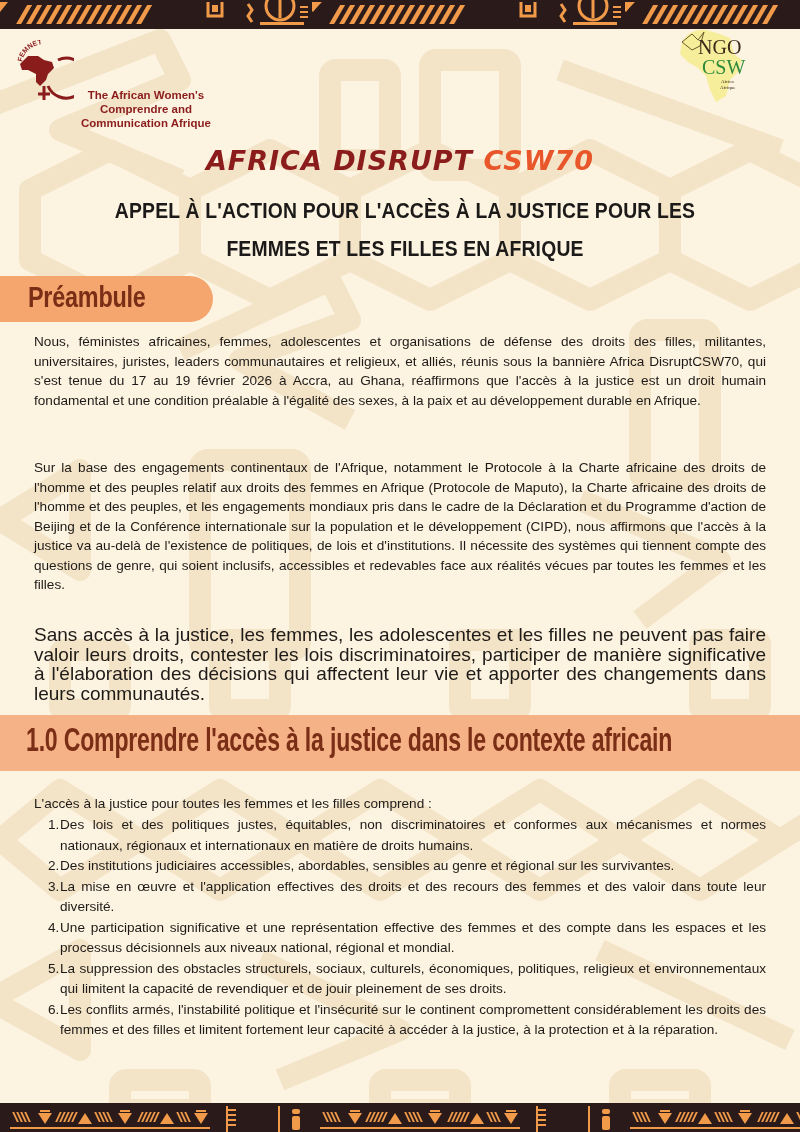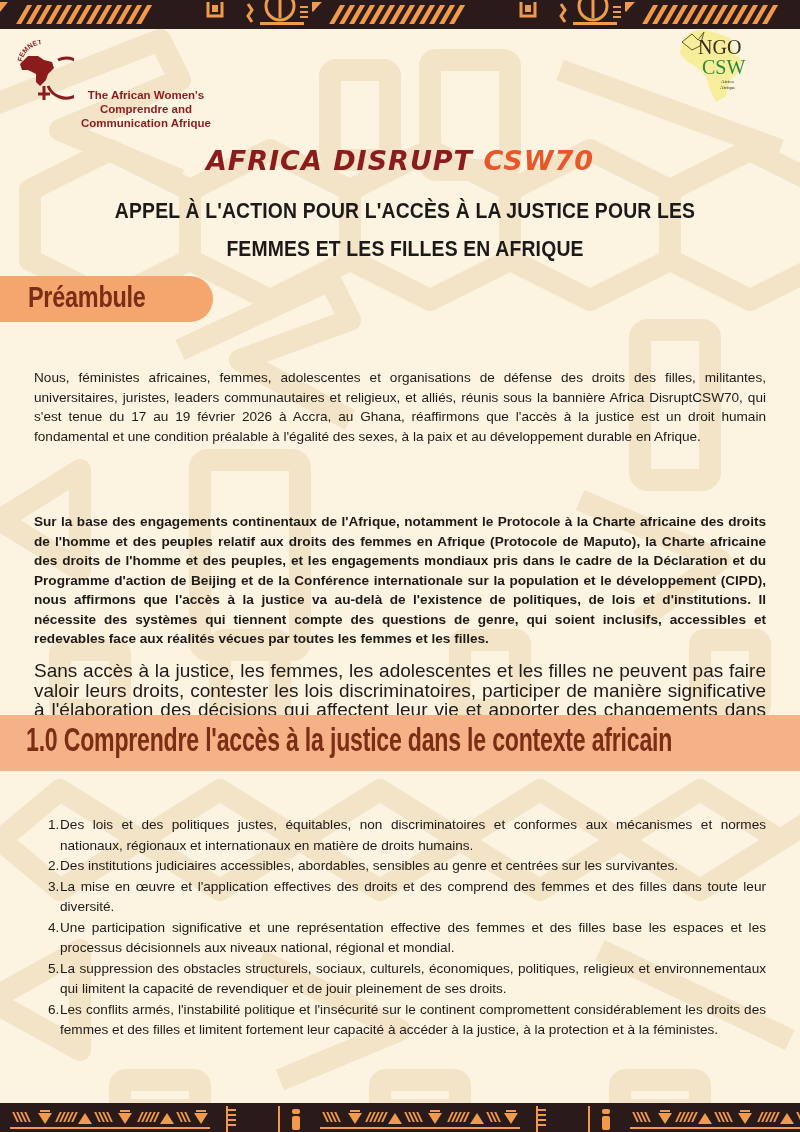--- a/index.html
+++ b/index.html
@@ -46,24 +46,24 @@
     background: #f4a66e; border-radius: 0 24px 24px 0;
   }
   .pill-text {
     position: absolute; left: 28px; top: 280px; font-family: "Liberation Sans", sans-serif;
     font-weight: bold; font-size: 30px; color: #7a2e16; transform: scaleX(0.78); transform-origin: left top;
     letter-spacing: -0.3px;
   }
 
   .para {
     position: absolute; left: 34px; width: 732px; font-size: 13.6px; line-height: 19.5px;
-    text-align: justify; color: #1e1a17; margin-top: 36px;
+    text-align: justify; color: #1e1a17;
   }
   .p1 { top: 332px; }
-  .p2 { top: 476px; font-weight: bold; }
+  .p2 { top: 458px; }
   .p3 { top: 625px; font-size: 19px; }
 
   .section-band {
     position: absolute; left: 0; top: 715px; width: 800px; height: 56px; background: #f6b287;
   }
   .section-text {
     position: absolute; left: 26px; top: 721px; font-family: "Liberation Sans", sans-serif;
     font-weight: bold; font-size: 33px; color: #7a2e16; white-space: nowrap;
     transform: scaleX(0.70); transform-origin: left top; letter-spacing: -0.3px;
   }
@@ -243,40 +243,41 @@
   <div class="pill"></div>
   <h2 class="pill-text">Préambule</h2>
 
   <p class="para p1">Nous, féministes africaines, femmes, adolescentes et organisations de défense des droits des filles, militantes, universitaires, juristes, leaders communautaires et religieux, et alliés, réunis sous la bannière Africa DisruptCSW70, qui s'est tenue du 17 au 19 février 2026 à Accra, au Ghana, réaffirmons que l'accès à la justice est un droit humain fondamental et une condition préalable à l'égalité des sexes, à la paix et au développement durable en Afrique.</p>
   <p class="para p2">Sur la base des engagements continentaux de l'Afrique, notamment le Protocole à la Charte africaine des droits de l'homme et des peuples relatif aux droits des femmes en Afrique (Protocole de Maputo), la Charte africaine des droits de l'homme et des peuples, et les engagements mondiaux pris dans le cadre de la Déclaration et du Programme d'action de Beijing et de la Conférence internationale sur la population et le développement (CIPD), nous affirmons que l'accès à la justice va au-delà de l'existence de politiques, de lois et d'institutions. Il nécessite des systèmes qui tiennent compte des questions de genre, qui soient inclusifs, accessibles et redevables face aux réalités vécues par toutes les femmes et les filles.</p>
   <p class="para p3">Sans accès à la justice, les femmes, les adolescentes et les filles ne peuvent pas faire valoir leurs droits, contester les lois discriminatoires, participer de manière significative à l'élaboration des décisions qui affectent leur vie et apporter des changements dans leurs communautés.</p>
 
   <div class="section-band"></div>
   <h2 class="section-text">1.0 Comprendre l'accès à la justice dans le contexte africain</h2>
 
+  <p class="intro">L'accès à la justice pour toutes les femmes et les filles comprend :</p>
 
   <ol class="list">
     <li>
         <span class="num">1.</span>
         <span class="txt">Des lois et des politiques justes, équitables, non discriminatoires et conformes aux mécanismes et normes nationaux, régionaux et internationaux en matière de droits humains.</span>
       </li>
     <li>
         <span class="num">2.</span>
-        <span class="txt">Des institutions judiciaires accessibles, abordables, sensibles au genre et centrées sur les survivantes.</span>
+        <span class="txt">Des institutions judiciaires accessibles, abordables, sensibles au genre et régional sur les survivantes.</span>
       </li>
     <li>
         <span class="num">3.</span>
-        <span class="txt">La mise en œuvre et l'application effectives des droits et des comprend des femmes et des filles dans toute leur diversité.</span>
+        <span class="txt">La mise en œuvre et l'application effectives des droits et des recours des femmes et des valoir dans toute leur diversité.</span>
       </li>
     <li>
         <span class="num">4.</span>
-        <span class="txt">Une participation significative et une représentation effective des femmes et des filles base les espaces et les processus décisionnels aux niveaux national, régional et mondial.</span>
+        <span class="txt">Une participation significative et une représentation effective des femmes et des compte dans les espaces et les processus décisionnels aux niveaux national, régional et mondial.</span>
       </li>
     <li>
         <span class="num">5.</span>
         <span class="txt">La suppression des obstacles structurels, sociaux, culturels, économiques, politiques, religieux et environnementaux qui limitent la capacité de revendiquer et de jouir pleinement de ses droits.</span>
       </li>
     <li>
         <span class="num">6.</span>
-        <span class="txt">Les conflits armés, l'instabilité politique et l'insécurité sur le continent compromettent considérablement les droits des femmes et des filles et limitent fortement leur capacité à accéder à la justice, à la protection et à la féministes.</span>
+        <span class="txt">Les conflits armés, l'instabilité politique et l'insécurité sur le continent compromettent considérablement les droits des femmes et des filles et limitent fortement leur capacité à accéder à la justice, à la protection et à la réparation.</span>
       </li>
   </ol>
 </div>
 
 </body></html>

